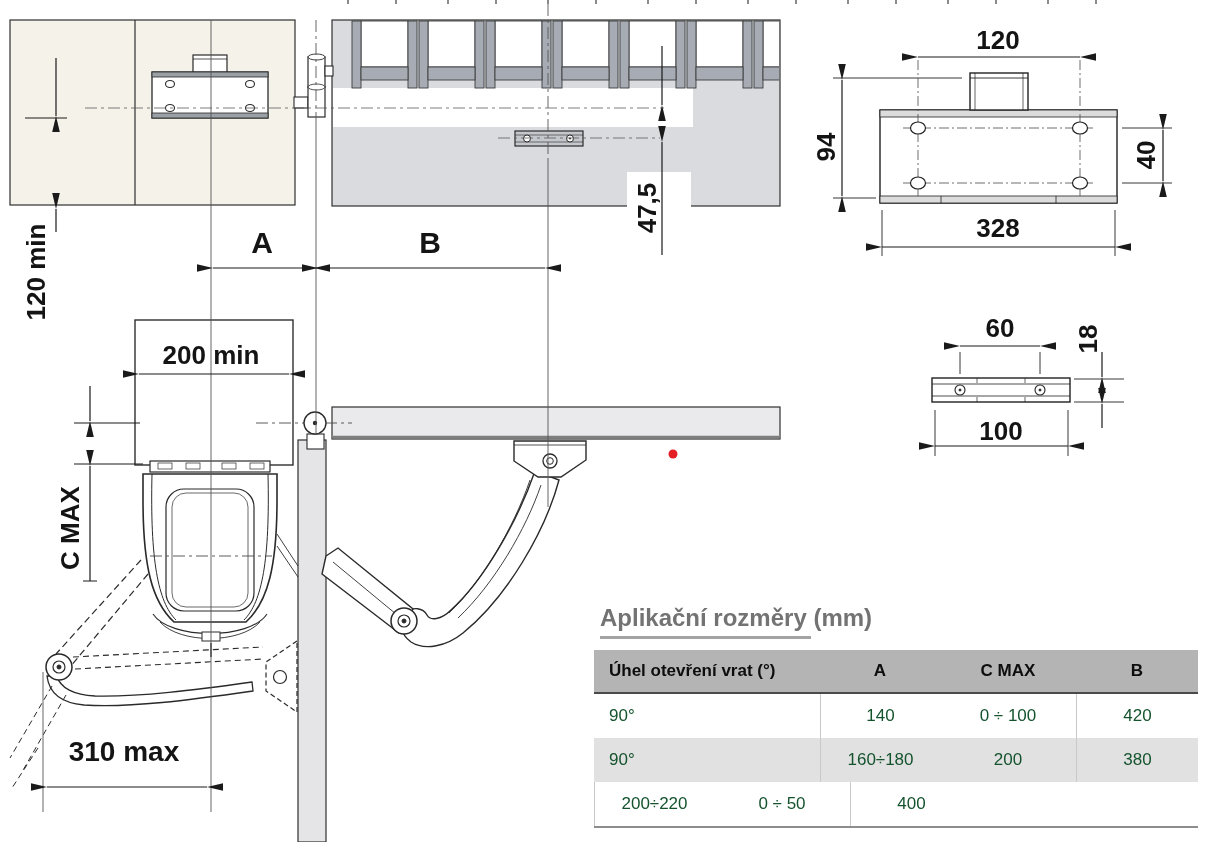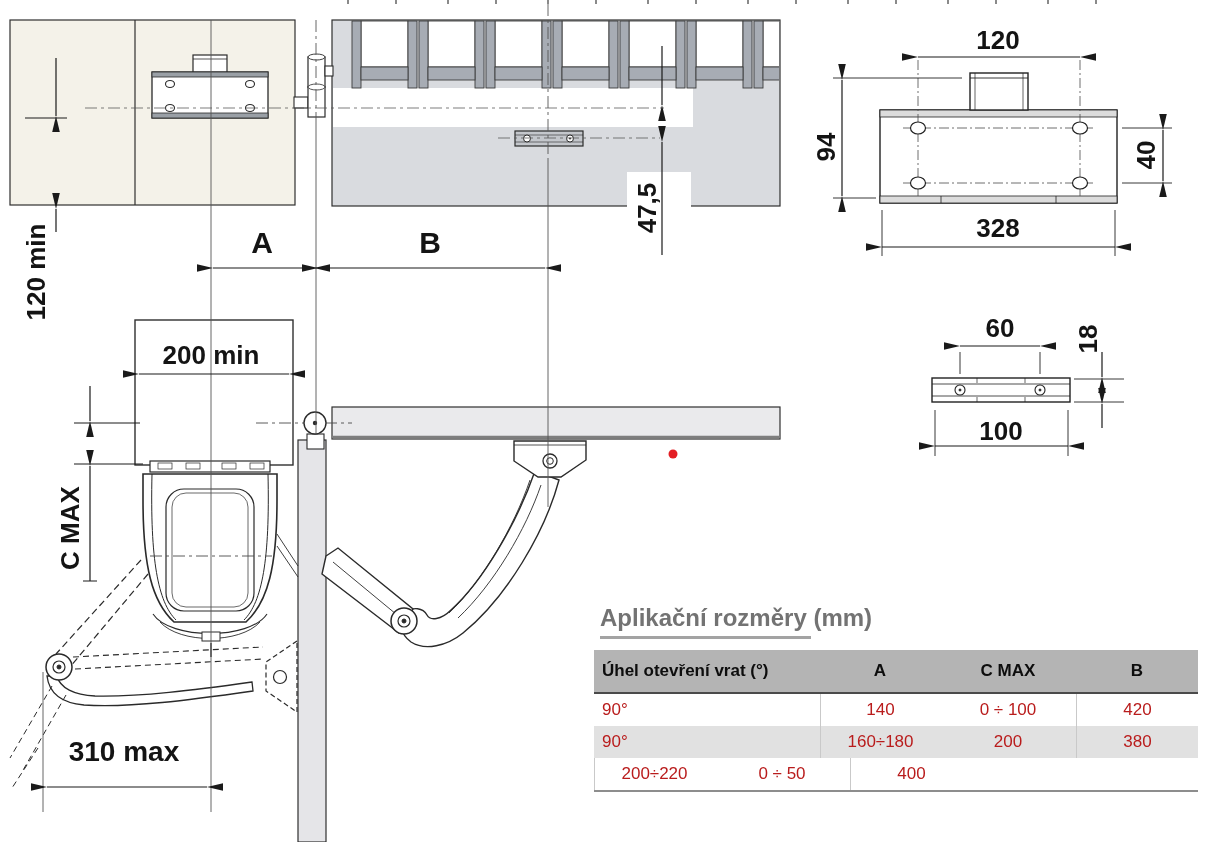--- a/index.html
+++ b/index.html
@@ -9,26 +9,26 @@
   svg{position:absolute;left:0;top:0;}
   .dim{position:absolute;font-weight:700;color:#141414;white-space:nowrap;
        transform:translate(-50%,-50%);line-height:1;}
   .dim.rot{transform:translate(-50%,-50%) rotate(-90deg);}
   .fs26{font-size:26px;} .fs28{font-size:28px;} .fs30{font-size:30px;}
   
   #spec-area{position:absolute;left:594px;top:604px;width:604px;}
   #spec-title{font-size:24px;font-weight:700;color:#737373;padding-left:6px;}
   #spec-underline{width:211px;height:3px;background:#a3a3a3;margin:4px 0 0 6px;}
   #spec-table{margin-top:11px;border-bottom:2px solid #8d8d8d;}
-  .trow{display:flex;height:32px;align-items:center;font-size:17px;color:#b91c1c;}
+  .trow{display:flex;height:44px;align-items:center;font-size:17px;color:#14532d;}
   .trow.thead{height:44px;background:#b4b4b4;font-weight:700;color:#0d0d0d;
               border-bottom:2px solid #4a4a4a;}
   .trow.alt{background:#e1e1e1;}
   .tcell{height:100%;display:flex;align-items:center;}
-  .tcell.c0{width:226px;padding-left:8px;}
+  .tcell.c0{width:226px;padding-left:15px;}
   .tcell.c1{width:120px;justify-content:center;}
   .tcell.c2{width:136px;justify-content:center;}
   .tcell.c3{width:122px;justify-content:center;}
   .trow:not(.thead) .tcell.c1,.trow:not(.thead) .tcell.c3{border-left:1px solid #c9c9c9;}
 </style>
 </head>
 <body>
 
 <div id="canvas">
 

